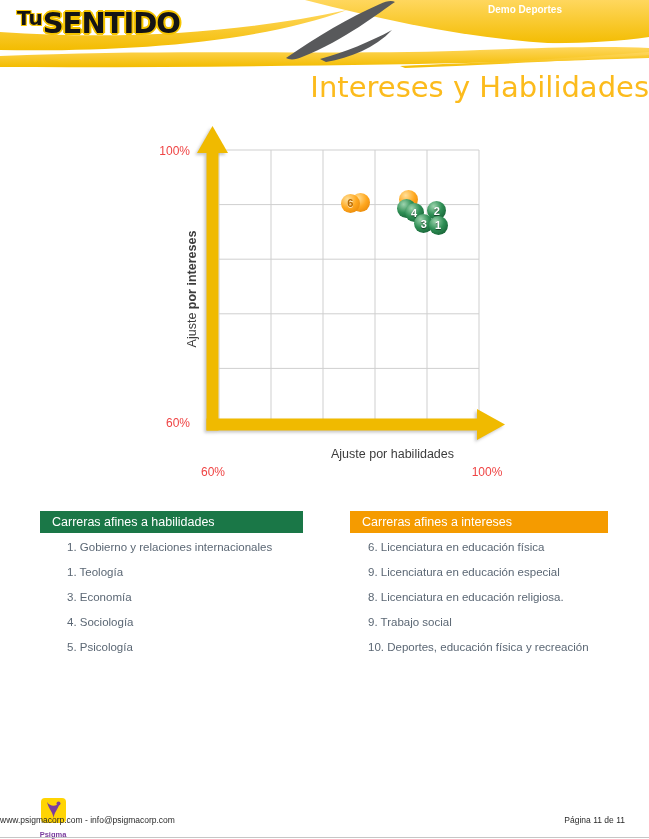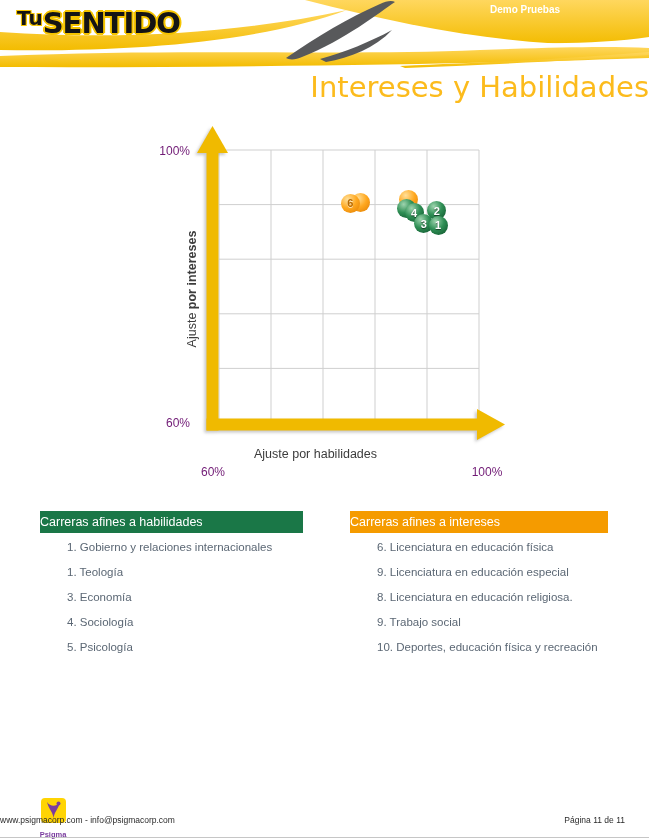--- a/index.html
+++ b/index.html
@@ -19,43 +19,43 @@
                        -1px -1px 0 #f5c400,1px 1px 0 #f5c400,1px -1px 0 #f5c400,-1px 1px 0 #f5c400;}
   .badge{position:absolute;left:470px;top:4px;width:110px;text-align:center;
          font-size:10px;font-weight:bold;color:#fff;}
 
   
   .page-title{position:absolute;left:0;top:70px;width:649px;text-align:right;
               font-family:"DejaVu Sans",sans-serif;font-size:29px;color:#fcbb1c;}
 
   
   .chart-svg{position:absolute;left:0;top:0;pointer-events:none;}
-  .tick{position:absolute;font-size:12px;color:#701a75;}
+  .tick{position:absolute;font-size:12px;color:#ef4444;}
   .tick.y{width:50px;text-align:right;}
   .tick.x{width:60px;text-align:center;}
   .ylab{position:absolute;left:104px;top:282px;width:175px;text-align:center;font-size:12.5px;
         color:#3c3c3c;transform:rotate(-90deg);transform-origin:center;}
   .ylab b{font-weight:bold;}
-  .xlab{position:absolute;left:254px;top:447px;width:200px;text-align:left;font-size:12.5px;color:#3c3c3c;}
+  .xlab{position:absolute;left:254px;top:447px;width:200px;text-align:right;font-size:12.5px;color:#3c3c3c;}
   .ball{position:absolute;width:19px;height:19px;border-radius:50%;
         display:flex;align-items:center;justify-content:center;
         font-size:11px;font-weight:bold;}
   .ball.habilidades{background:radial-gradient(circle at 35% 28%,#9ed4ae 0%,#2f8f55 45%,#0b4d27 100%);
         color:#fff;text-shadow:0 1px 1px rgba(0,0,0,.55);}
   .ball.intereses{background:radial-gradient(circle at 35% 28%,#ffe09a 0%,#ffa81f 48%,#e07c00 100%);
         color:#b96a00;text-shadow:0 1px 0 rgba(255,255,255,.65);}
 
   
   .list-bar{position:absolute;top:511px;height:22px;line-height:22px;color:#fff;
-            font-size:12.5px;padding-left:0;box-sizing:border-box;}
+            font-size:12.5px;padding-left:12px;box-sizing:border-box;}
   .bar-hab{left:40px;width:263px;background:#1a7747;}
   .bar-int{left:350px;width:258px;background:#f59b00;}
   .career-list{position:absolute;top:534px;margin:0;padding:0;list-style:none;}
   .list-hab{left:55px;width:260px;}
-  .list-int{left:365px;width:260px;}
+  .list-int{left:356px;width:260px;}
   .career-list li{height:25px;display:flex;align-items:center;
                   font-size:11.5px;color:#5b6774;margin-left:12px;}
 
   
   .footer-line{position:absolute;left:0;top:837px;width:649px;height:1px;background:#c6c6c6;}
   .footer-logo{position:absolute;left:38px;top:798px;width:30px;text-align:center;}
   .footer-logo .box{width:25px;height:25px;margin:0 auto;background:#ffd403;border-radius:4px;position:relative;}
   .footer-logo .box svg{position:absolute;left:0;top:0;}
   .footer-logo .name{font-size:7.5px;font-weight:bold;color:#7a3c9e;line-height:8px;margin-top:1px;
                      border-bottom:2px solid #7a3c9e;display:inline-block;padding:0 1px;}
@@ -77,21 +77,21 @@
       </defs>
       <path d="M 305,0 L 649,0 L 649,42 C 545,52 430,32 305,0 Z" fill="url(#gy)"></path>
       <path d="M 340,18 C 460,46 570,48 649,37 L 649,46 C 550,55 440,46 340,27 Z" fill="#ffffff"></path>
       <path d="M 0,32 C 120,40 235,34 347,10 C 255,44 120,52 0,50 Z" fill="url(#gy)"></path>
       <path d="M 0,56 C 180,48 340,56 480,50 C 560,47 610,46 649,48 L 649,58 C 480,64 220,68 0,67 Z" fill="url(#gy)"></path>
       <path d="M 400,66 C 500,62 580,58 649,52 L 649,55 C 570,61 480,65 405,68 Z" fill="url(#gy)"></path>
       <path d="M 286,58 C 318,36 348,18 380,4 C 386,1 392,0 395,2 C 380,12 345,40 302,57 C 296,60 289,60 286,58 Z" fill="#58595b"></path>
       <path d="M 320,59 C 345,52 370,42 392,30 C 375,48 350,58 326,62 Z" fill="#58595b"></path>
     </svg>
     <div class="logo"><span class="logo-tu">Tu</span><span class="logo-sentido">SENTIDO</span></div>
-    <div class="badge">Demo Pruebas</div>
+    <div class="badge">Demo Deportes</div>
   </div>
 
   <div class="page-title">Intereses y Habilidades</div>
 
   <div>
     <svg class="chart-svg" width="649" height="470" viewBox="0 0 649 470">
 
       <g stroke="#cfcfcf" stroke-width="1">
         <line x1="219" y1="150" x2="219" y2="423"></line>
         <line x1="271" y1="150" x2="271" y2="423"></line>

